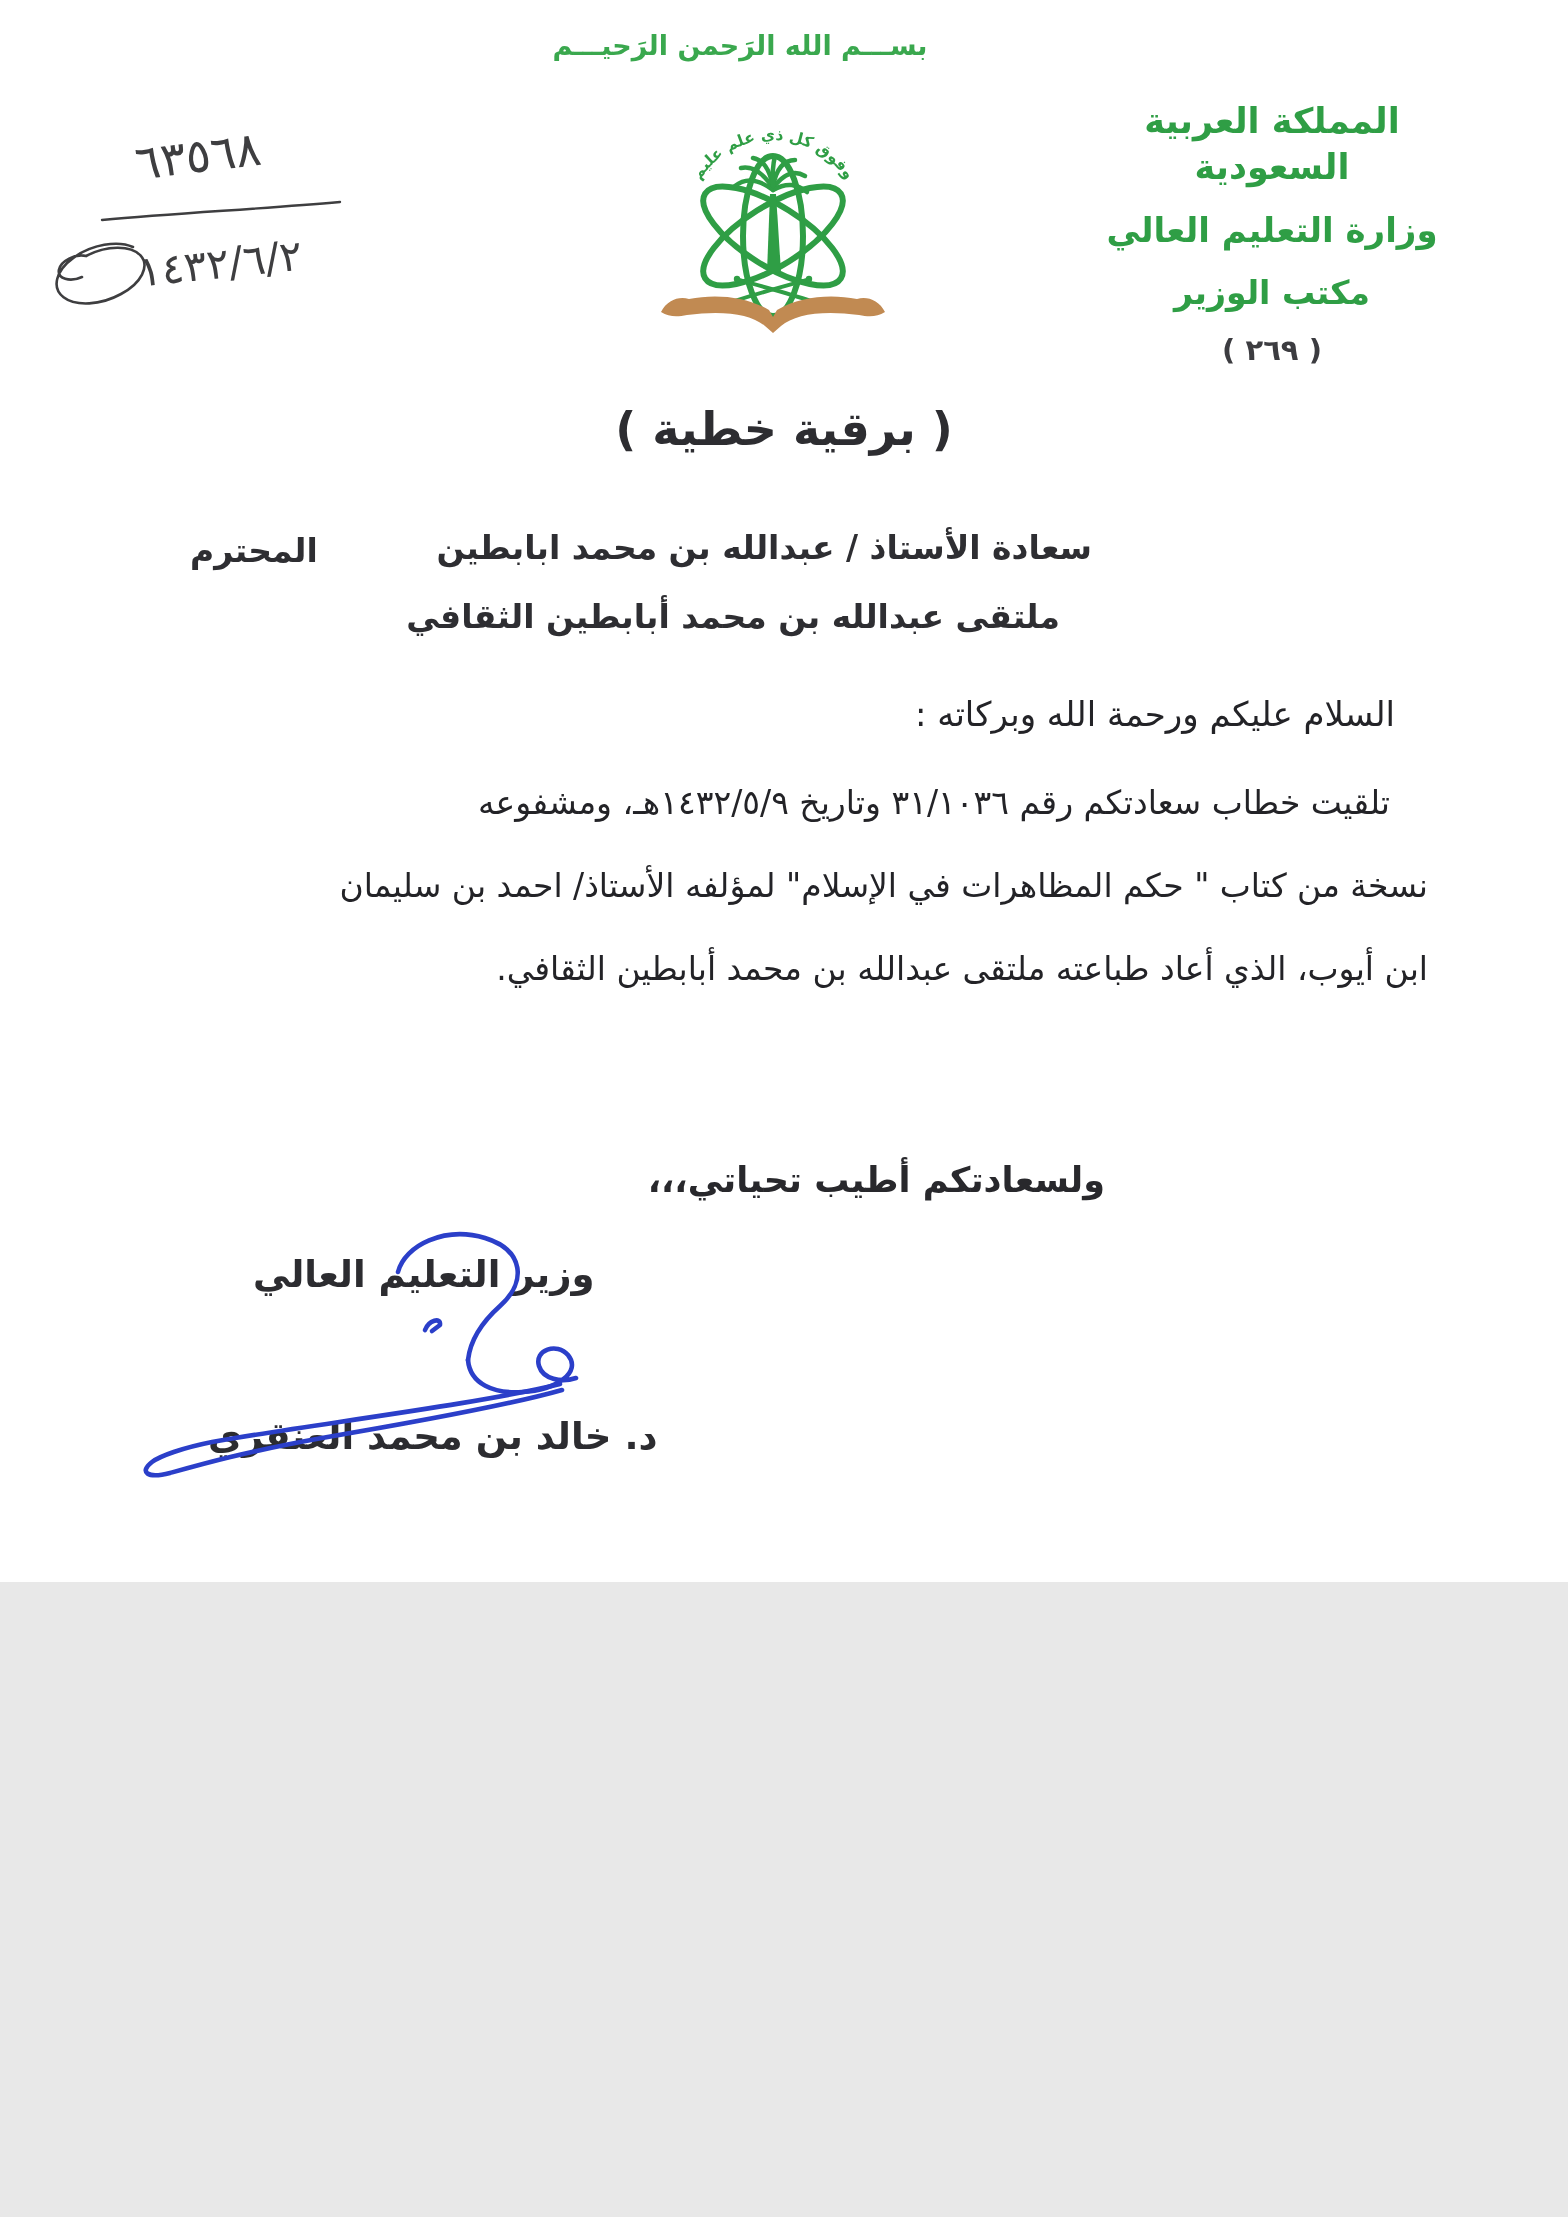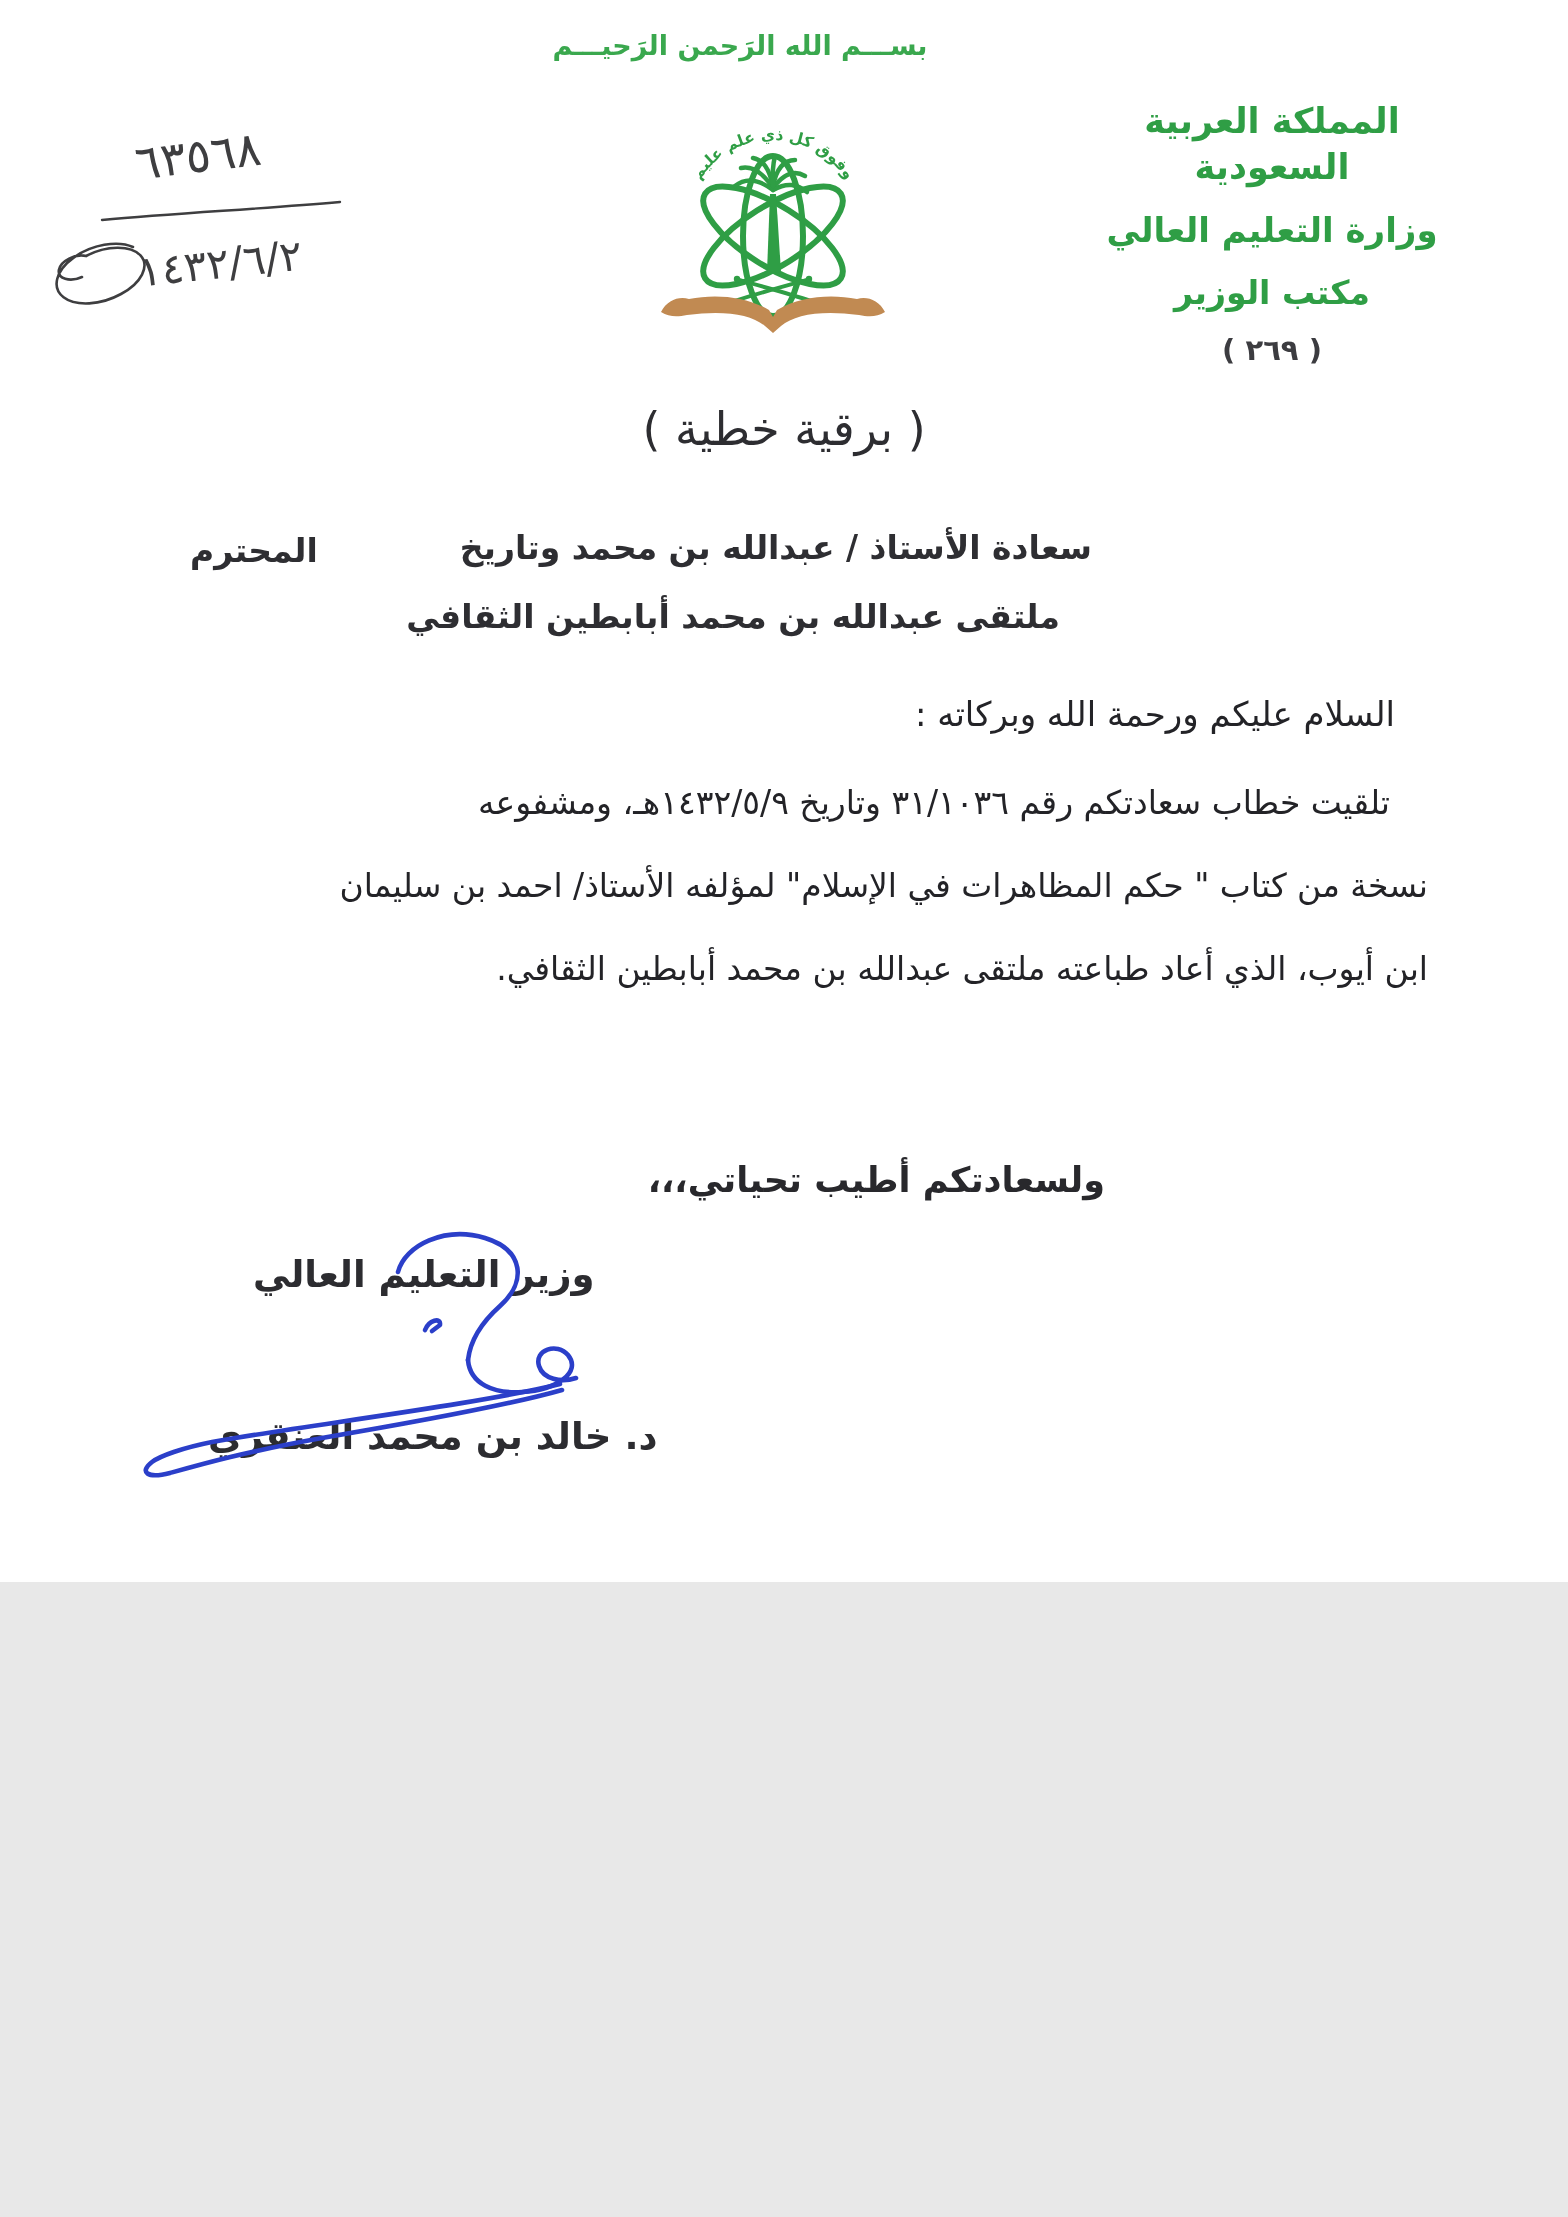--- a/index.html
+++ b/index.html
@@ -22,21 +22,21 @@
     left:1072px;top:98px;width:400px;
     text-align:center;position:absolute;
   }
   .lh-line{font-weight:bold;color:#2f9e45;line-height:46px;margin-bottom:17px;}
   .lh-1{font-size:35px;}
   .lh-2{font-size:34px;}
   .lh-3{font-size:33px;}
   .lh-num{font-size:29px;font-weight:600;color:#3c3c40;letter-spacing:2px;}
   .title{
     left:0;top:402px;width:1568px;text-align:center;
-    font-size:46px;font-weight:normal;color:#2d2d31;
+    font-size:46px;font-weight:bold;color:#2d2d31;
   }
   .bold-line{font-weight:bold;color:#2e2e32;font-size:33px;}
   .body-line{font-size:33px;color:#232327;}
   .closing{font-size:35px;font-weight:600;color:#28282c;}
   .sig-text{font-weight:bold;color:#2c2c30;font-size:37px;}
   .overlay{position:absolute;left:0;top:0;width:1568px;height:2217px;pointer-events:none;z-index:5;}
   .logo-box{position:absolute;left:645px;top:84px;width:256px;height:262px;z-index:1;}
 </style>
 </head>
 <body>
@@ -86,21 +86,21 @@
 
   <div class="letterhead">
     <div class="lh-line lh-1">المملكة العربية السعودية</div>
     <div class="lh-line lh-2">وزارة التعليم العالي</div>
     <div class="lh-line lh-3">مكتب الوزير</div>
     <div class="lh-num">( ٢٦٩ )</div>
   </div>
 
   <div class="abs title">( برقية خطية )</div>
 
-  <div class="abs bold-line" style="right:476px;top:528px;">سعادة الأستاذ / عبدالله بن محمد وتاريخ</div>
+  <div class="abs bold-line" style="right:476px;top:528px;">سعادة الأستاذ / عبدالله بن محمد ابابطين</div>
   <div class="abs bold-line" style="left:190px;top:531px;">المحترم</div>
   <div class="abs body-line" style="right:173px;top:694px;font-size:34px;">السلام عليكم ورحمة الله وبركاته :</div>
 
   <div class="abs bold-line" style="right:508px;top:597px;">ملتقى عبدالله بن محمد أبابطين الثقافي</div>
 
   <div class="abs body-line" style="right:178px;top:783px;">تلقيت خطاب سعادتكم رقم ٣١/١٠٣٦ وتاريخ ١٤٣٢/٥/٩هـ، ومشفوعه</div>
   <div class="abs body-line" style="right:140px;top:866px;">نسخة من كتاب " حكم المظاهرات في الإسلام" لمؤلفه الأستاذ/ احمد بن سليمان</div>
   <div class="abs body-line" style="right:140px;top:949px;">ابن أيوب، الذي أعاد طباعته ملتقى عبدالله بن محمد أبابطين الثقافي.</div>
 
 

